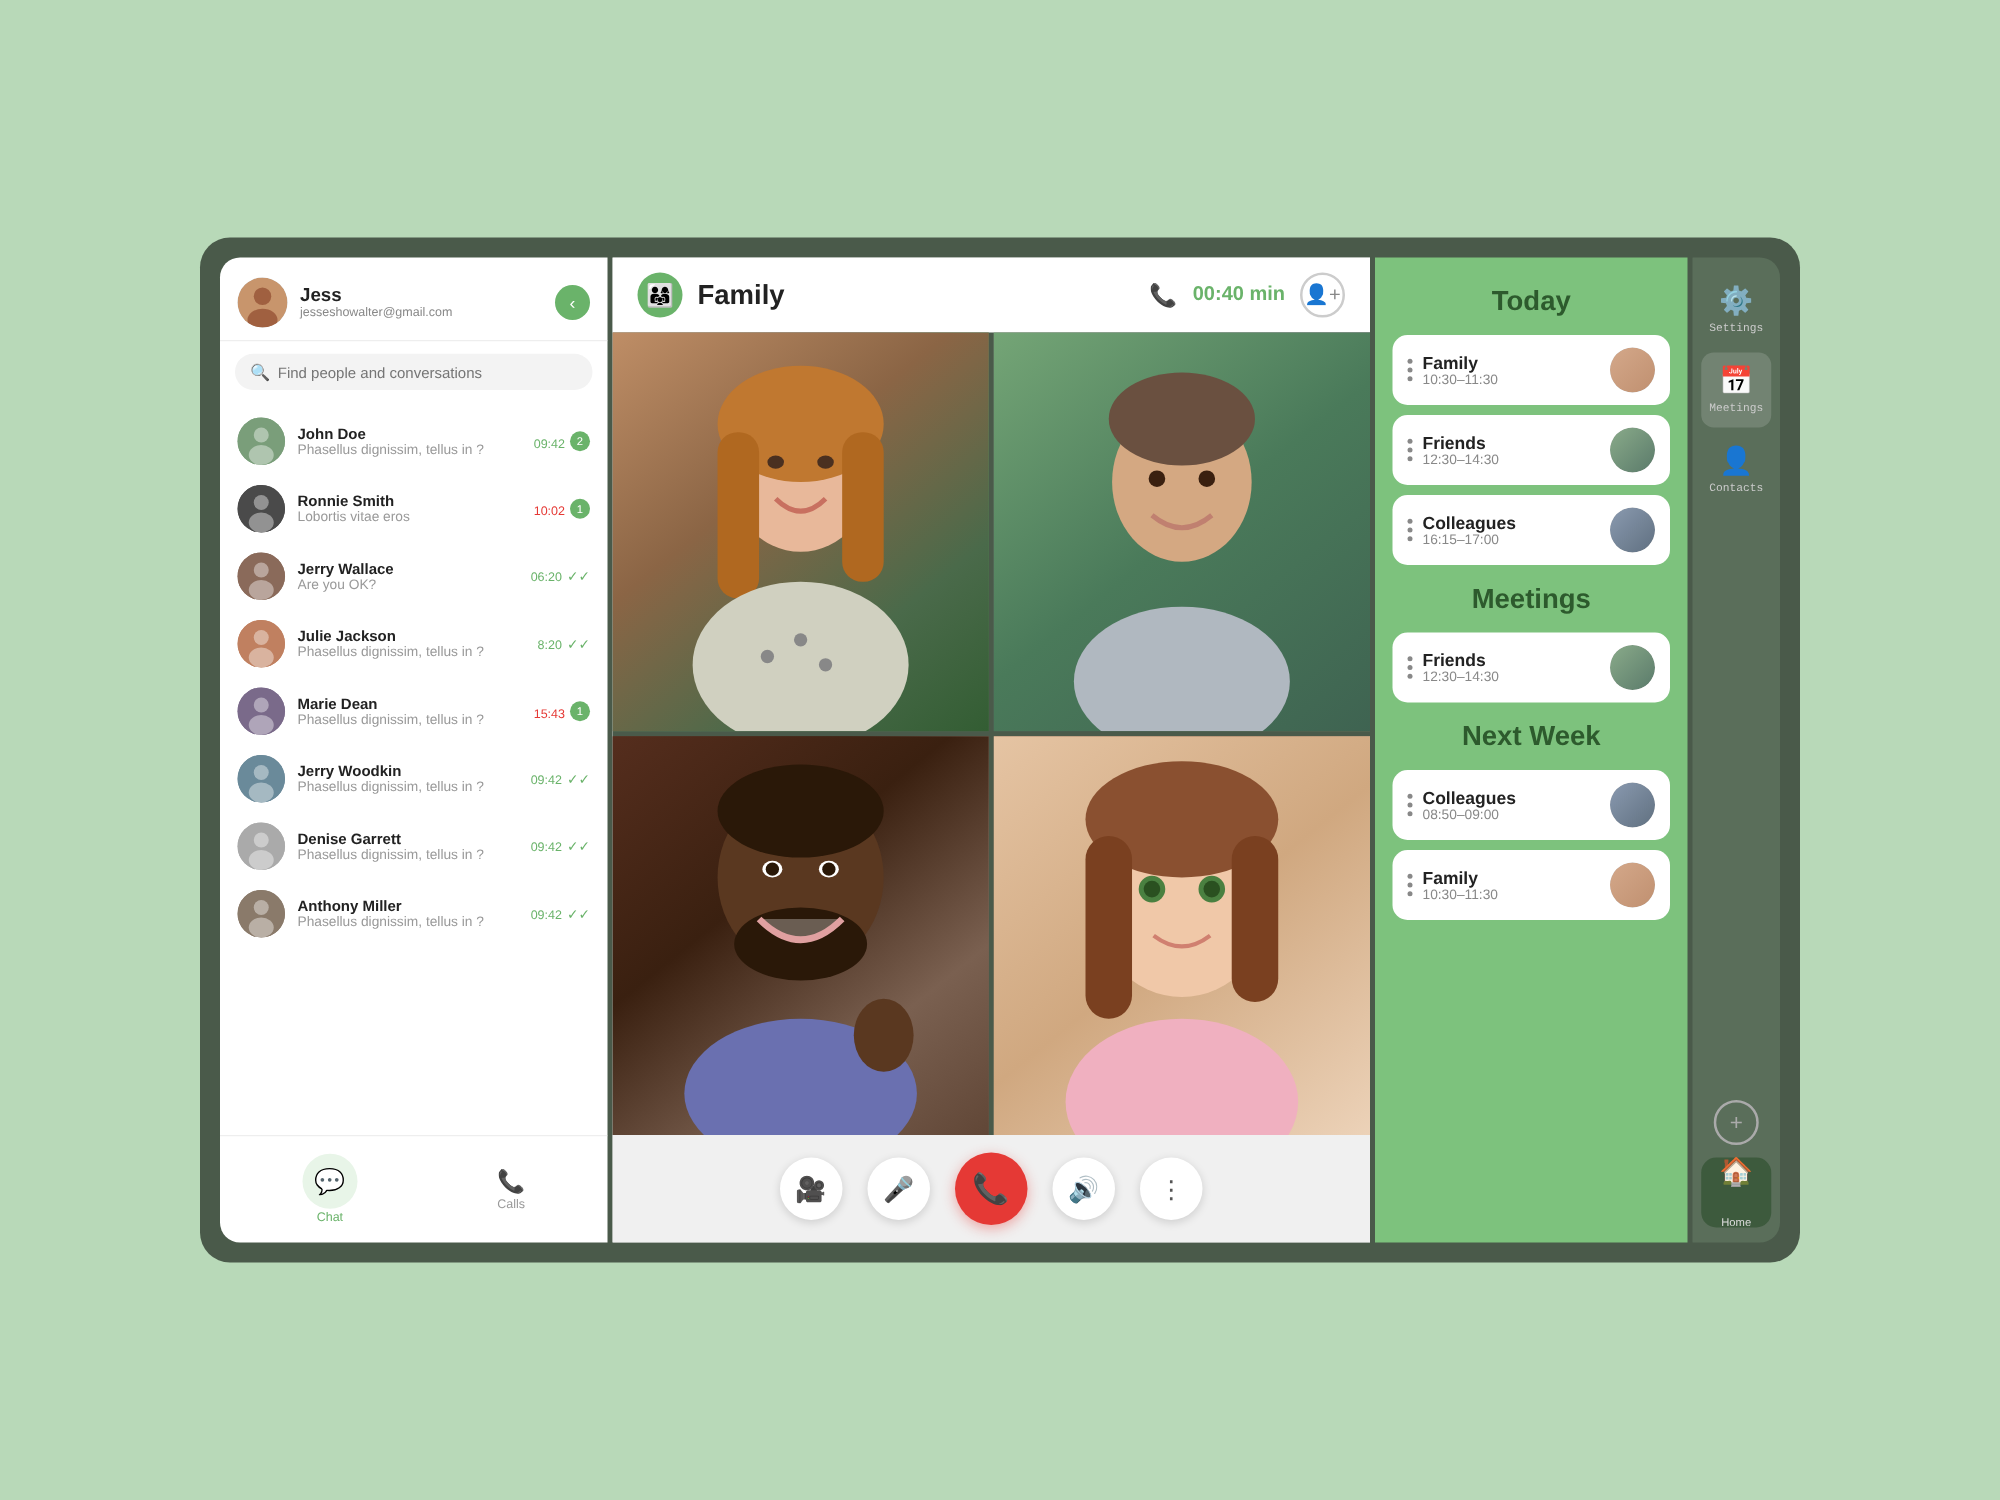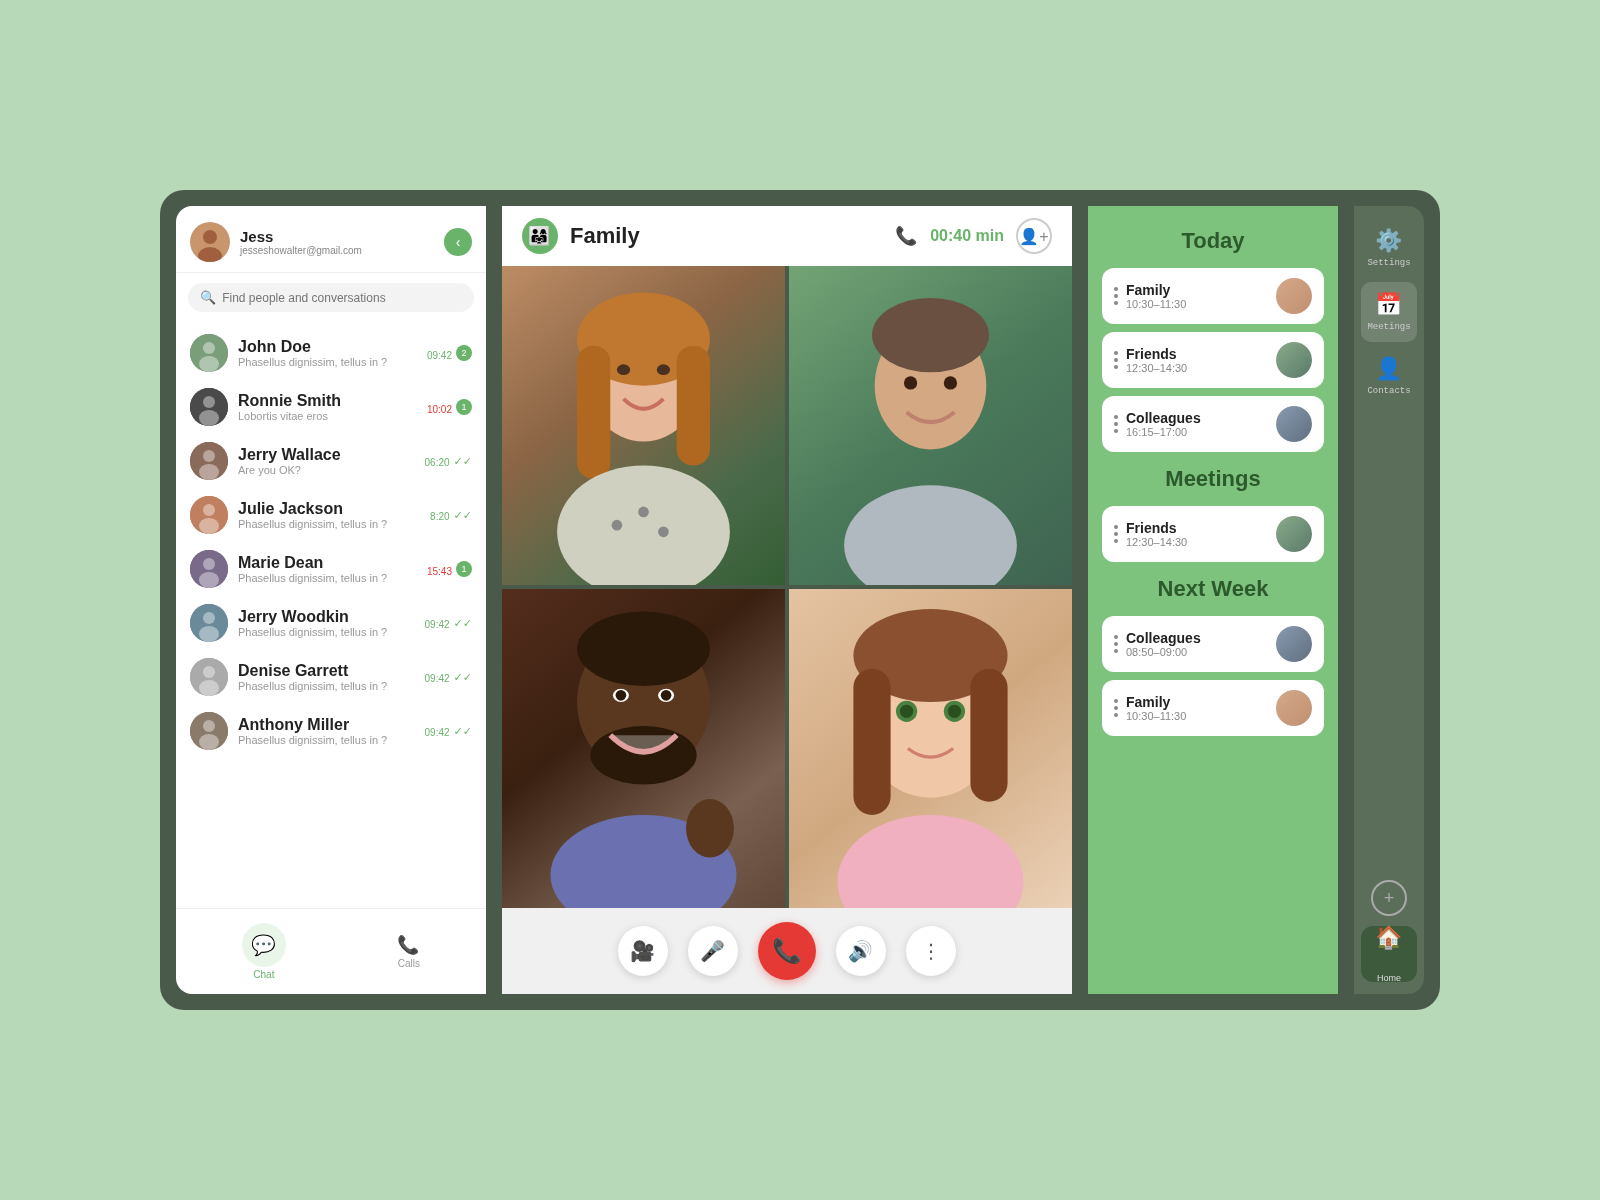--- a/index.html
+++ b/index.html
@@ -11,21 +11,21 @@
       min-height: 100vh;
       font-family: 'Segoe UI', Arial, sans-serif;
     }
     .device {
       width: 1280px;
       height: 820px;
       background: #4a5a4a;
       border-radius: 24px;
       padding: 16px;
       display: flex;
-      gap: 16px;
+      gap: 4px;
       overflow: hidden;
     }
     
     .sidebar {
       width: 310px;
       background: #fff;
       border-radius: 16px 0 0 16px;
       display: flex;
       flex-direction: column;
       overflow: hidden;
@@ -88,21 +88,21 @@
       cursor: pointer;
     }
     .contact-avatar {
       width: 38px; height: 38px;
       border-radius: 50%;
       flex-shrink: 0;
       display: flex; align-items: center; justify-content: center;
       font-size: 14px; font-weight: bold; color: white;
     }
     .contact-info { flex: 1; min-width: 0; }
-    .contact-name { font-size: 16px; font-weight: 600; color: #222; }
+    .contact-name { font-size: 12px; font-weight: 600; color: #222; }
     .contact-msg { font-size: 11px; color: #999; white-space: nowrap; overflow: hidden; text-overflow: ellipsis; }
     .contact-meta { display: flex; flex-direction: row; align-items: flex-end; gap: 4px; }
     .contact-time { font-size: 10px; color: #6ab36a; }
     .contact-badge {
       width: 16px; height: 16px;
       background: #6ab36a;
       border-radius: 50%;
       font-size: 9px; color: white;
       display: flex; align-items: center; justify-content: center;
     }

